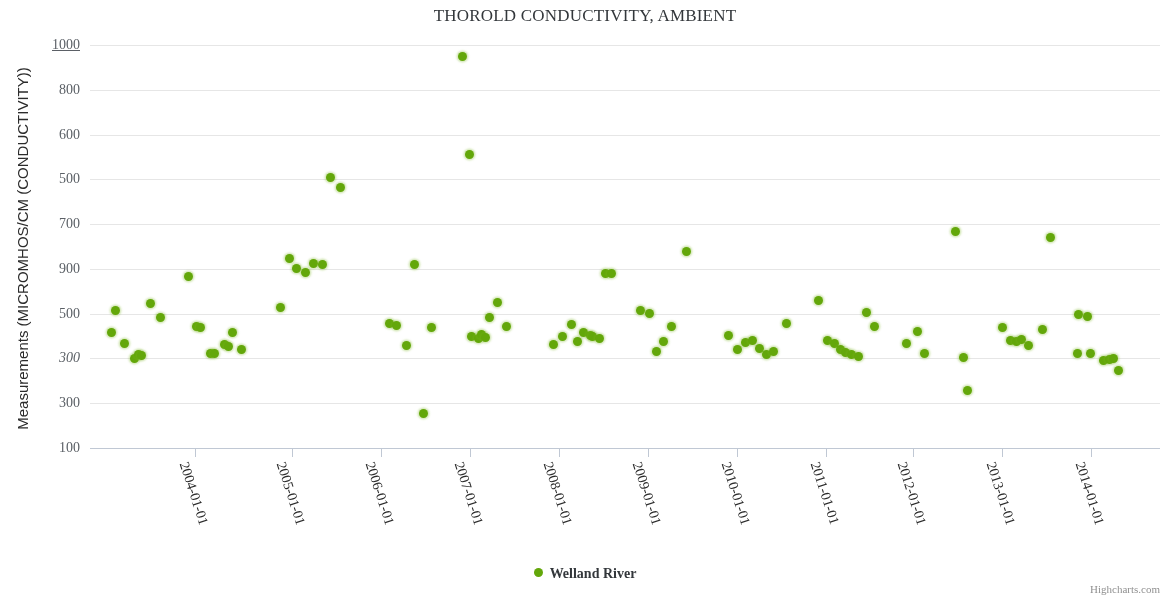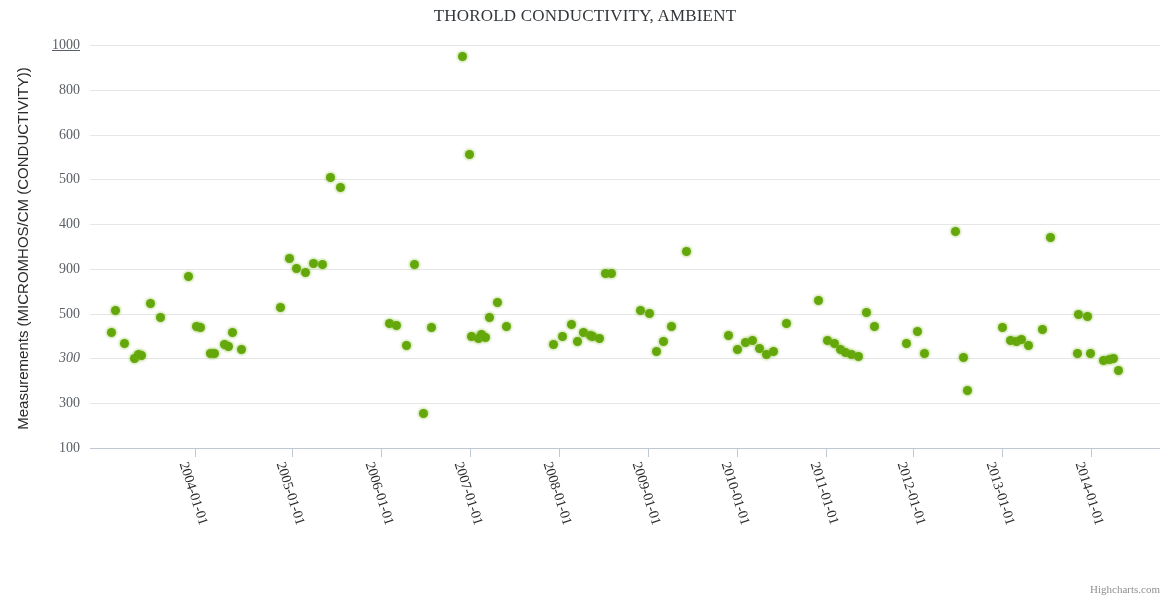--- a/index.html
+++ b/index.html
@@ -153,21 +153,21 @@
 
   <div id="chart-title">THOROLD CONDUCTIVITY, AMBIENT</div>
 
   <div id="y-axis-title">Measurements (MICROMHOS/CM (CONDUCTIVITY))</div>
 
   <div id="y-labels">
       <div class="y-tick-label" style="top: 0px; text-decoration: underline;">1000</div>
       <div class="y-tick-label" style="top: 44.7778px;">800</div>
       <div class="y-tick-label" style="top: 89.5556px;">600</div>
       <div class="y-tick-label" style="top: 134.333px;">500</div>
-      <div class="y-tick-label" style="top: 179.111px;">400</div>
+      <div class="y-tick-label" style="top: 179.111px;">700</div>
       <div class="y-tick-label" style="top: 223.889px;">900</div>
       <div class="y-tick-label" style="top: 268.667px;">500</div>
       <div class="y-tick-label" style="top: 313.444px; font-style: italic;">300</div>
       <div class="y-tick-label" style="top: 358.222px;">300</div>
       <div class="y-tick-label" style="top: 403px;">100</div>
     </div>
 
   <div id="plot-area">
     <div id="gridlines">
         <div class="gridline" style="top: 0px;"></div>
@@ -298,15 +298,20 @@
       <div class="x-tick" style="left: 826px;"></div>
       <div class="x-tick-label" style="left: 822px;">2011-01-01</div>
       <div class="x-tick" style="left: 913px;"></div>
       <div class="x-tick-label" style="left: 909px;">2012-01-01</div>
       <div class="x-tick" style="left: 1002px;"></div>
       <div class="x-tick-label" style="left: 998px;">2013-01-01</div>
       <div class="x-tick" style="left: 1091px;"></div>
       <div class="x-tick-label" style="left: 1087px;">2014-01-01</div>
     </div>
 
+  <div id="legend">
+    <span id="legend-item">
+      <span id="legend-marker"></span><span id="legend-label">Welland River</span>
+    </span>
+  </div>
 
   <div id="credits">Highcharts.com</div>
 </div>
 
 </body></html>

